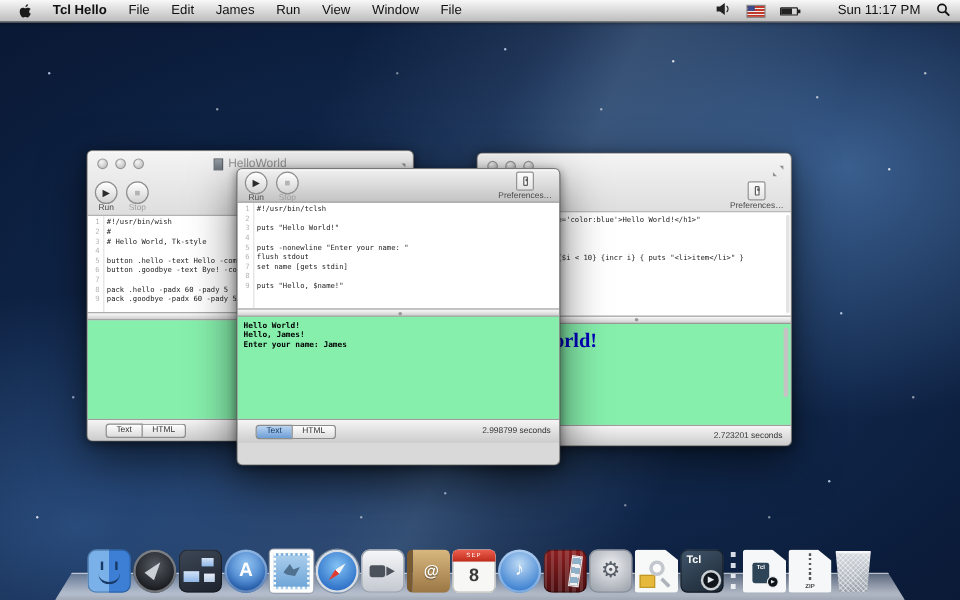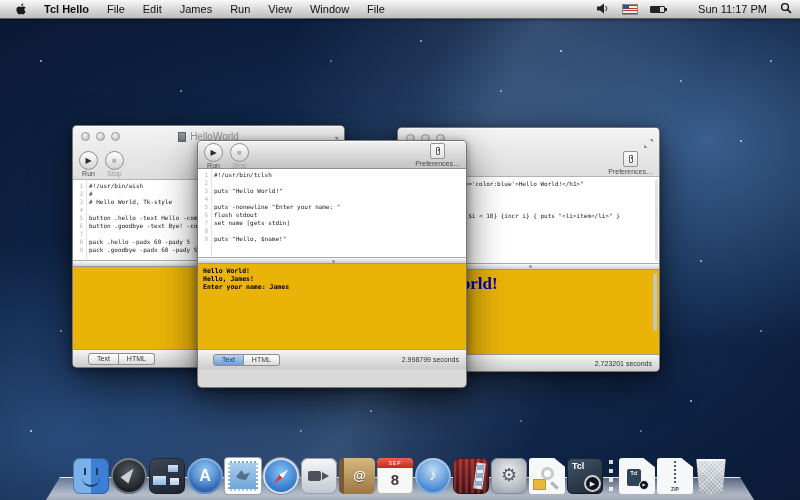--- a/index.html
+++ b/index.html
@@ -93,21 +93,21 @@
   .ln { width:10px; flex:none; text-align:right; color:#b4b4b4; padding-right:0; }
   .ct { padding-left:6px; white-space:pre; }
   .abs-ct { position:absolute; left:16px; white-space:pre; }
   .row1 { top:3px; } .row5 { top:35px; }
   .codescroll { position:absolute; right:1px; top:2px; bottom:2px; width:3px; background:#e4e4e4; border-radius:2px; }
 
   .splitter { height:7px; position:relative; flex:none;
     background:linear-gradient(#fafafa,#cfcfcf); border-top:1px solid #ababab; border-bottom:1px solid #989898; }
   .dimple { position:absolute; left:50%; top:1.5px; width:3px; height:3px; border-radius:50%; background:#999; }
 
-  .output { background:#eab308; position:relative; overflow:hidden; padding:3px 5px;
+  .output { background:#86efac; position:relative; overflow:hidden; padding:3px 5px;
     font-family:"DejaVu Sans Mono", monospace; font-weight:bold; font-size:6.5px; line-height:8px; color:#000; }
   .w-helloworld .output { height:83px; }
   .w-untitled  .output { height:85px; }
   .w-untitled2 .output { height:86px; padding:0; }
   .h1out { font-family:"Liberation Serif", serif; font-weight:bold; font-size:17px; line-height:20px;
     margin:4px 0 0 5px; white-space:nowrap; }
   .vscroll { position:absolute; right:2px; top:3px; width:4px; height:58px; background:#c4c4c4; border-radius:2px; }
 
   .bottombar { background:linear-gradient(#f5f5f5,#cccccc); border-top:1px solid #9c9c9c;
     display:flex; align-items:center; padding:0 7px; flex:none; }

